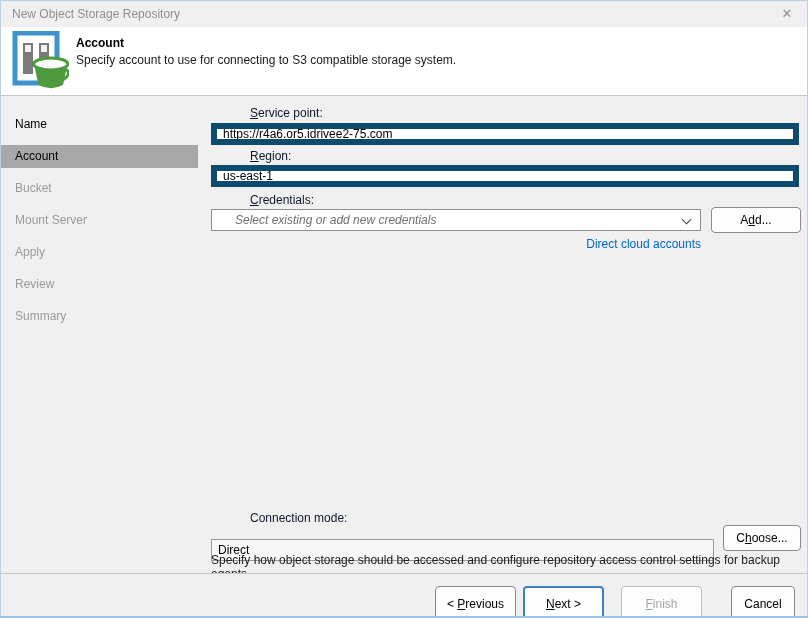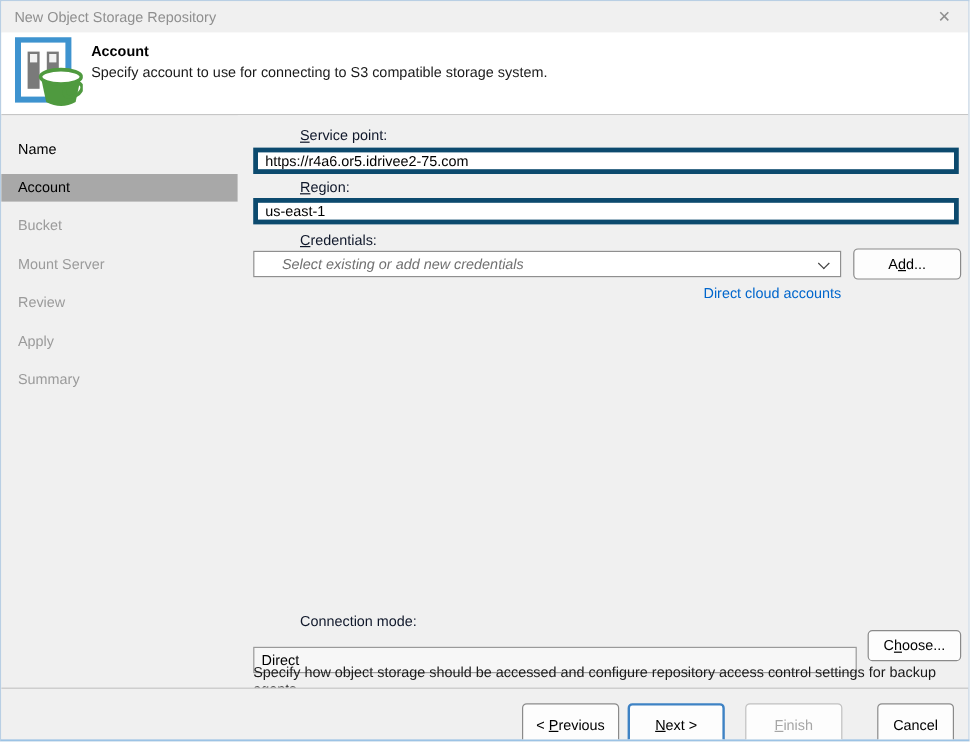--- a/index.html
+++ b/index.html
@@ -70,21 +70,21 @@
   
   .main {
     position: absolute; left: 197px; top: 95px; width: 611px; height: 477px;
     background: #f0f0f0;
   }
   .field-label { position: absolute; left: 13px; color: #0f172a; margin-left: 39px; }
   .mn { text-decoration: underline; }
   .txt {
     position: absolute; left: 13px;
     height: 22px;
-    border: 4px solid #0c4a6e;
+    border: 6px solid #0c4a6e;
     background: #fff;
     font-family: "Liberation Sans", sans-serif;
     font-size: 12px;
     padding: 0 6px;
     color: #000;
   }
   .combo {
     position: absolute; left: 13px; top: 113px;
     width: 490px; height: 22px;
     border: 1px solid #8f8f8f;
@@ -191,24 +191,24 @@
     <div class="step active">
       <span>Account</span>
     </div>
     <div class="step">
       <span>Bucket</span>
     </div>
     <div class="step">
       <span>Mount Server</span>
     </div>
     <div class="step">
+      <span>Apply</span>
+    </div>
+    <div class="step">
       <span>Review</span>
-    </div>
-    <div class="step">
-      <span>Apply</span>
     </div>
     <div class="step">
       <span>Summary</span>
     </div>
   </div>
 
   <div class="main">
 
     <div class="field-label" style="top:10px">
       <span class="mn">S</span><span>ervice point:</span>

